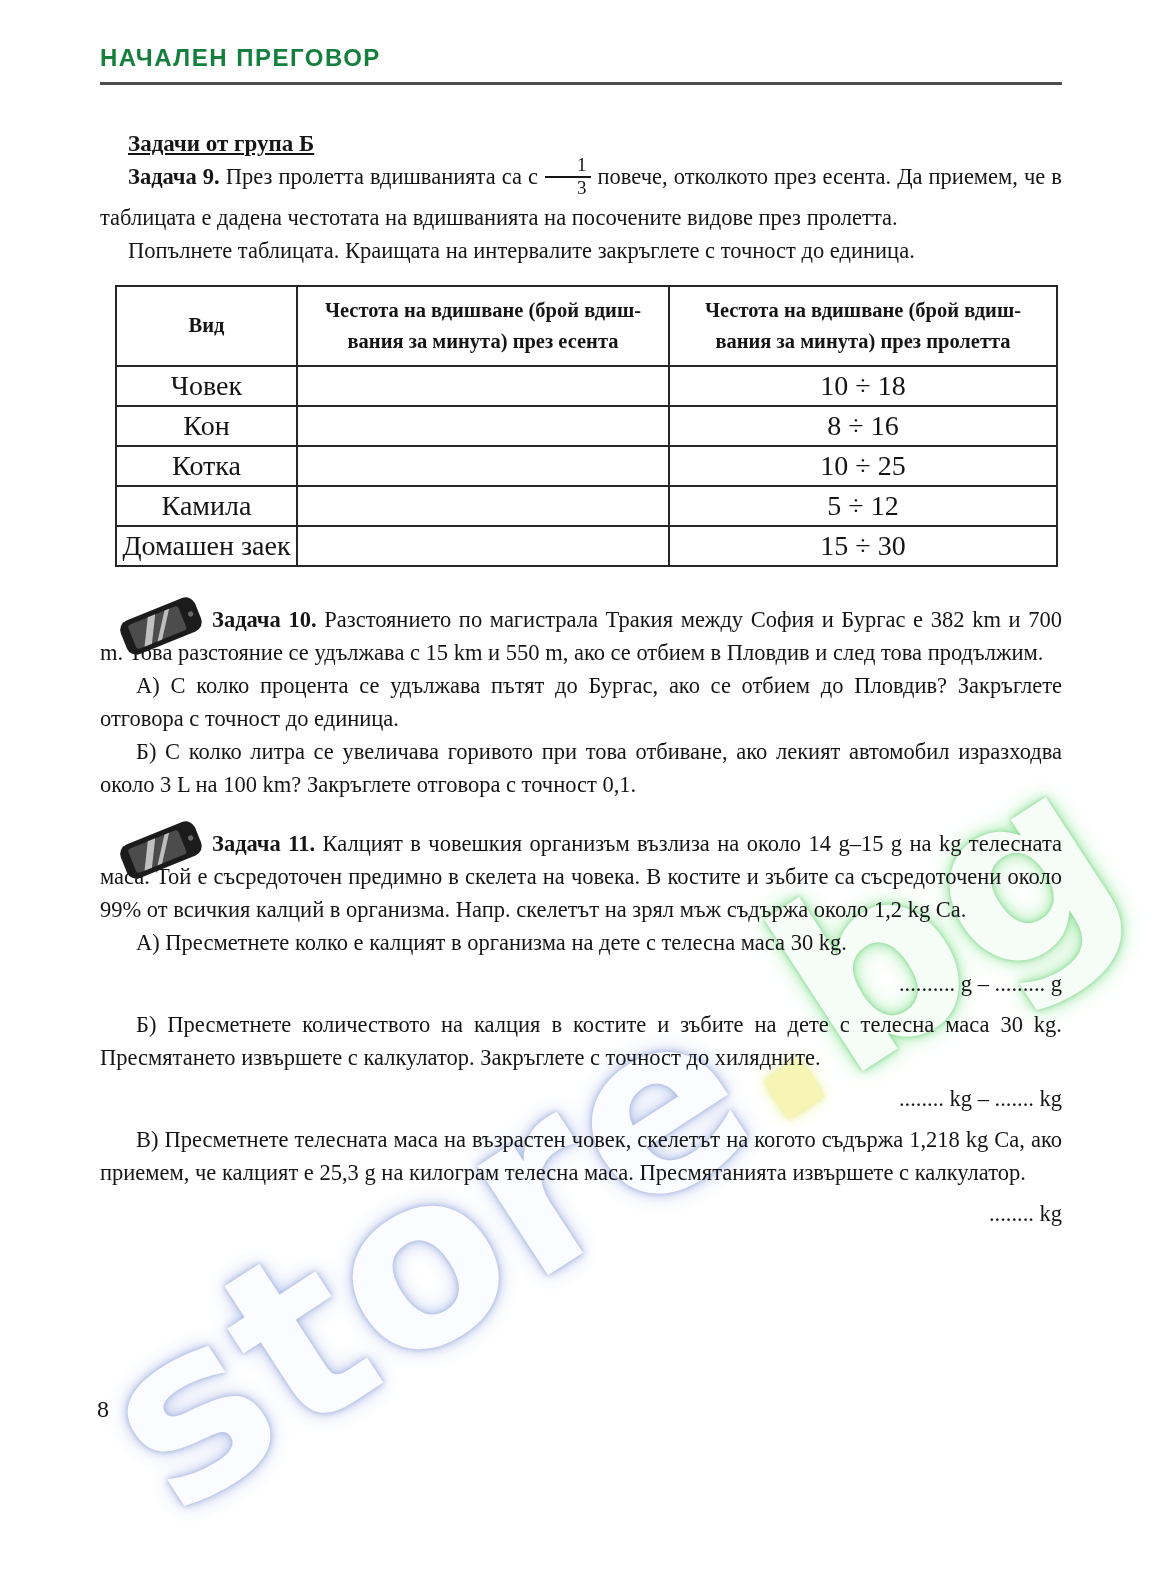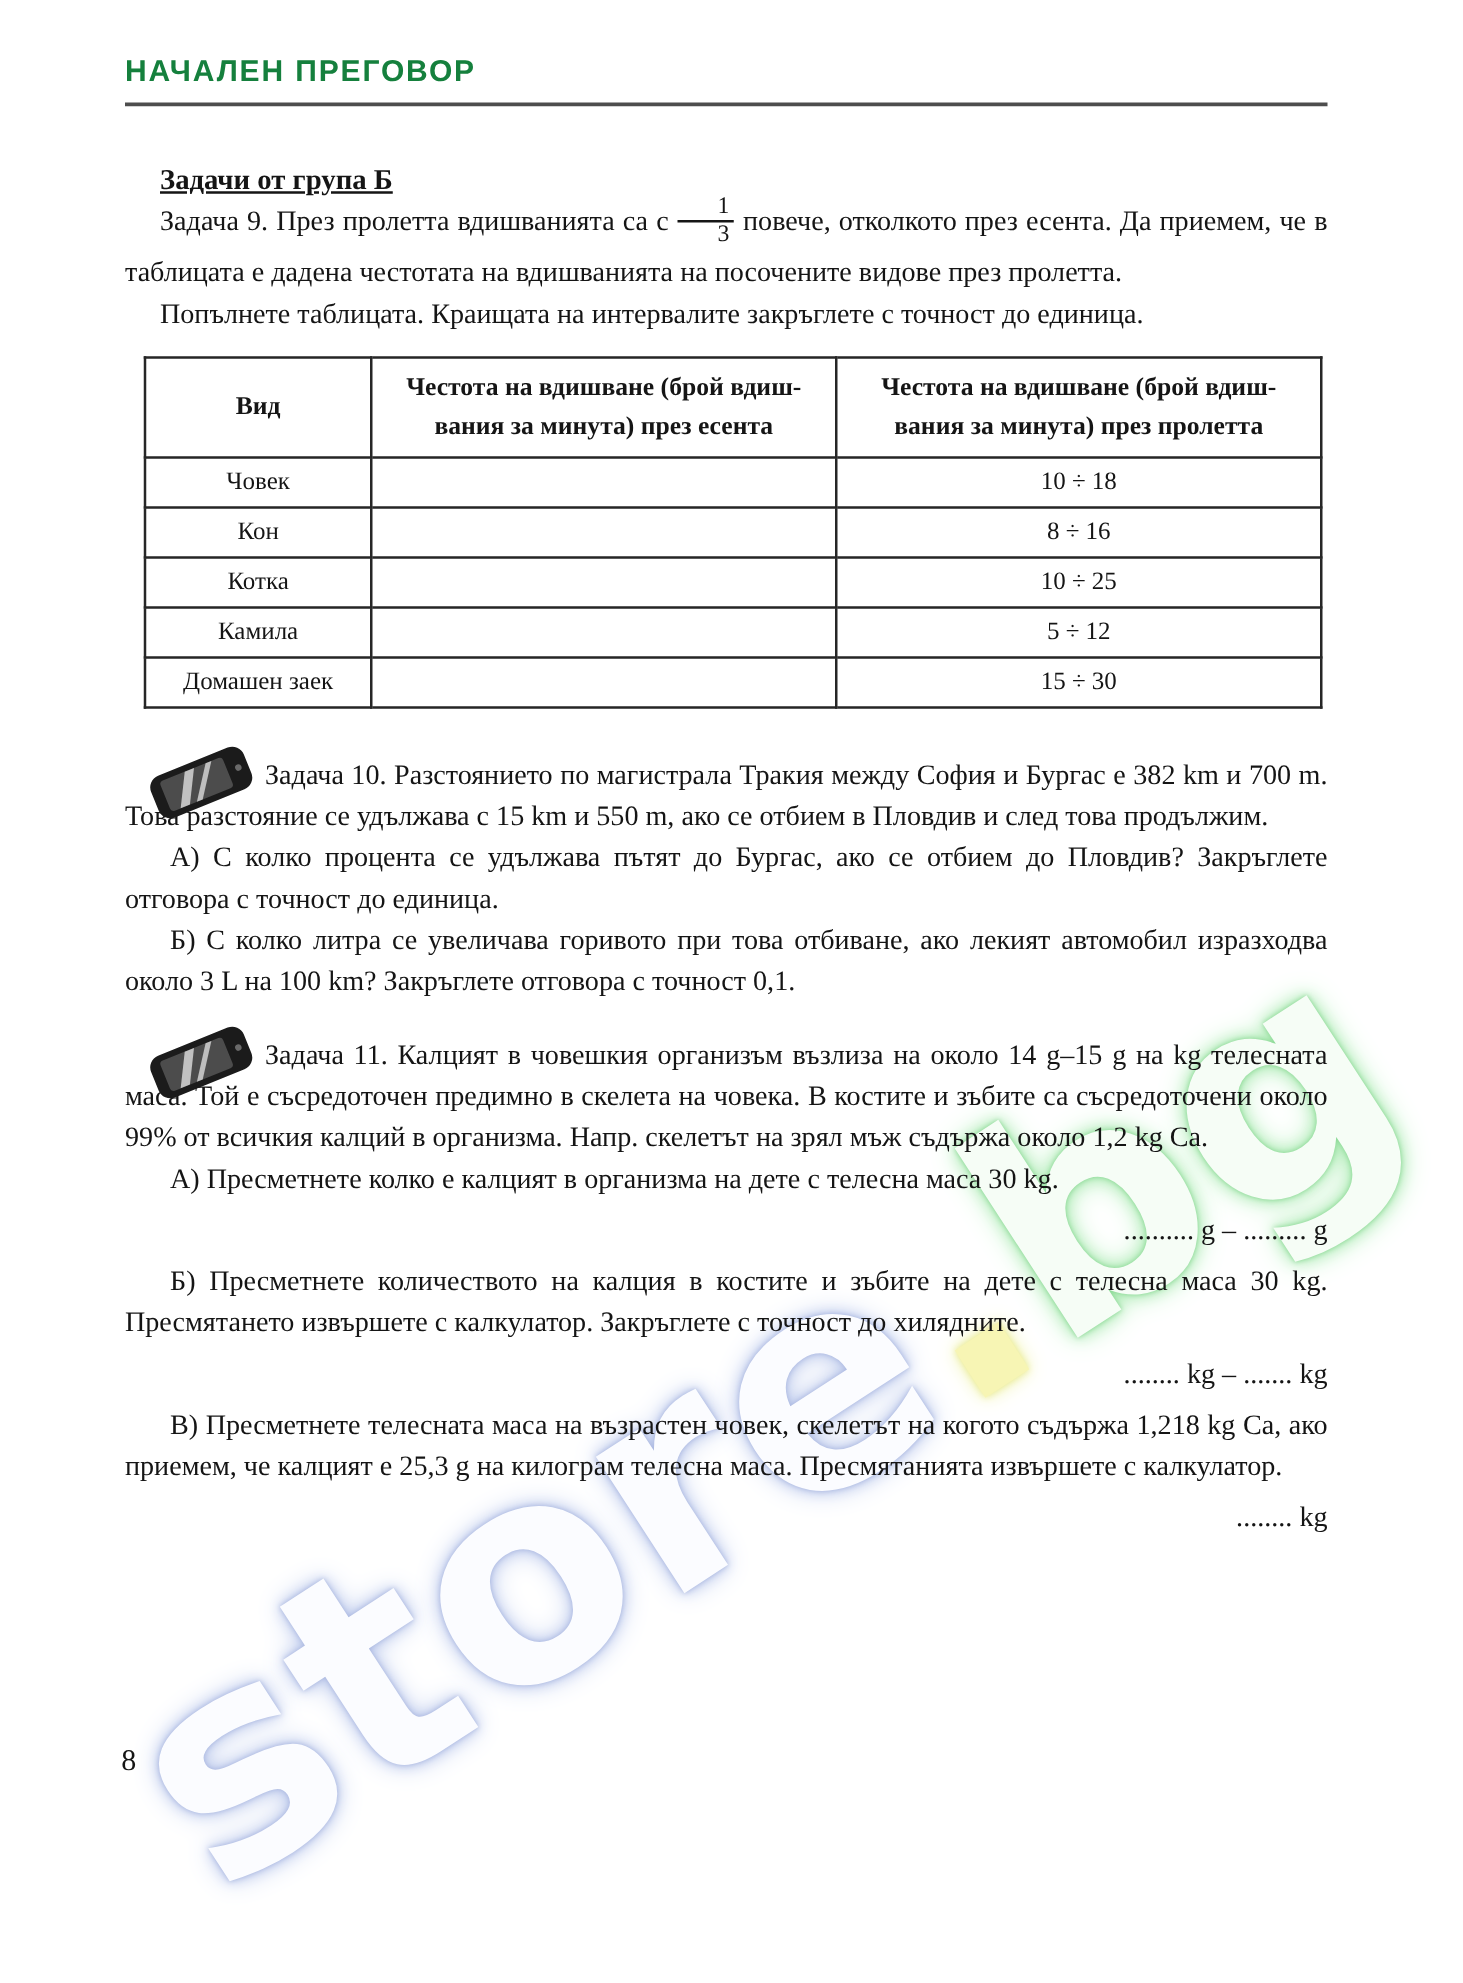--- a/index.html
+++ b/index.html
@@ -66,21 +66,21 @@
   }
 
   p.body {
     font-size: 22.5px;
     line-height: 33px;
     text-align: justify;
     margin: 0;
   }
   .indent-sm { text-indent: 28px; }
   .indent-item { text-indent: 36px; }
-  .bold { font-weight: 400; }
+  .bold { font-weight: 700; }
 
   .task9-p1 { margin-top: 22px; }
 
   
   .frac {
     display: inline-block;
     vertical-align: middle;
     text-align: center;
     font-size: 19px;
     line-height: 1.1;
@@ -107,21 +107,21 @@
   table.freq col.c3 { width: 388px; }
   table.freq th {
     font-size: 20.5px;
     font-weight: 700;
     line-height: 31px;
     padding: 8px 6px;
     white-space: pre-line;
   }
   table.freq td {
     height: 40px;
-    font-size: 20px;
+    font-size: 28px;
   }
 
   
   .task { position: relative; }
   .task-10 { margin-top: 36px; }
   .task-11 { margin-top: 26px; }
   .phone-icon {
     position: absolute;
     left: 6px; top: -12px;
     width: 110px; height: 70px;

